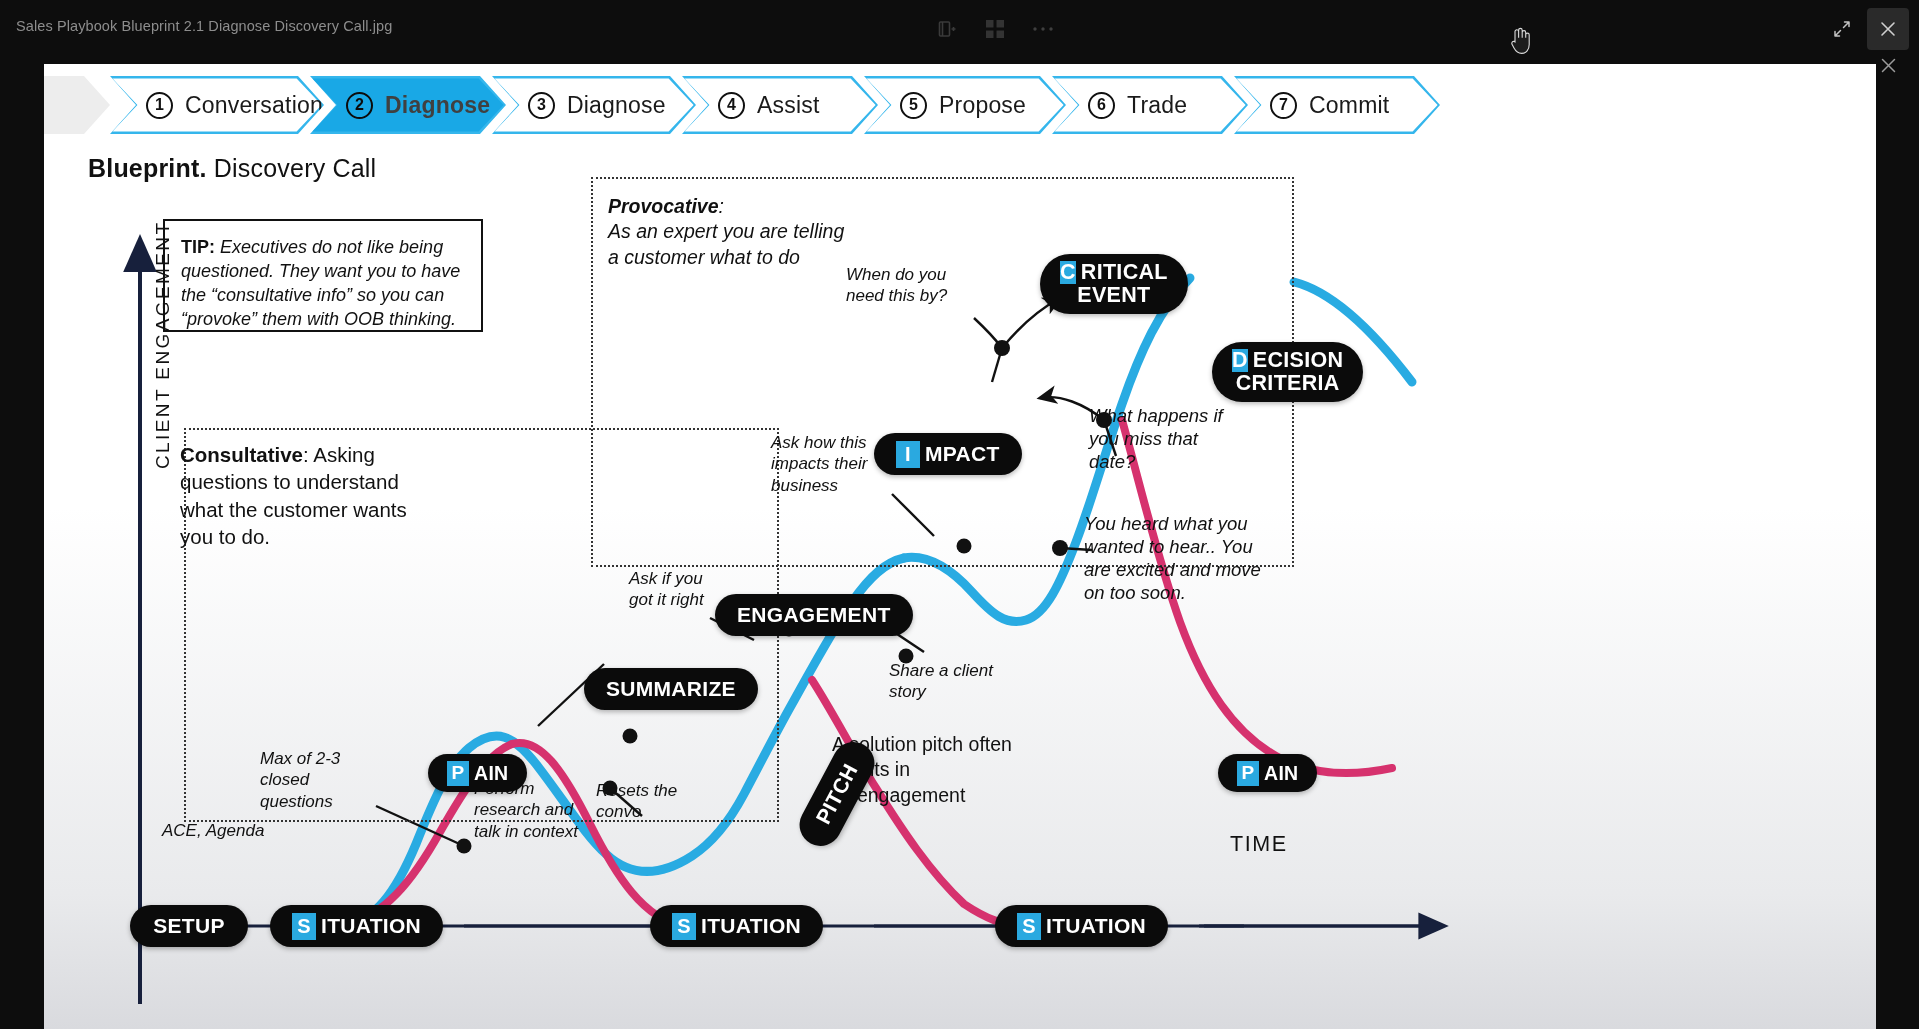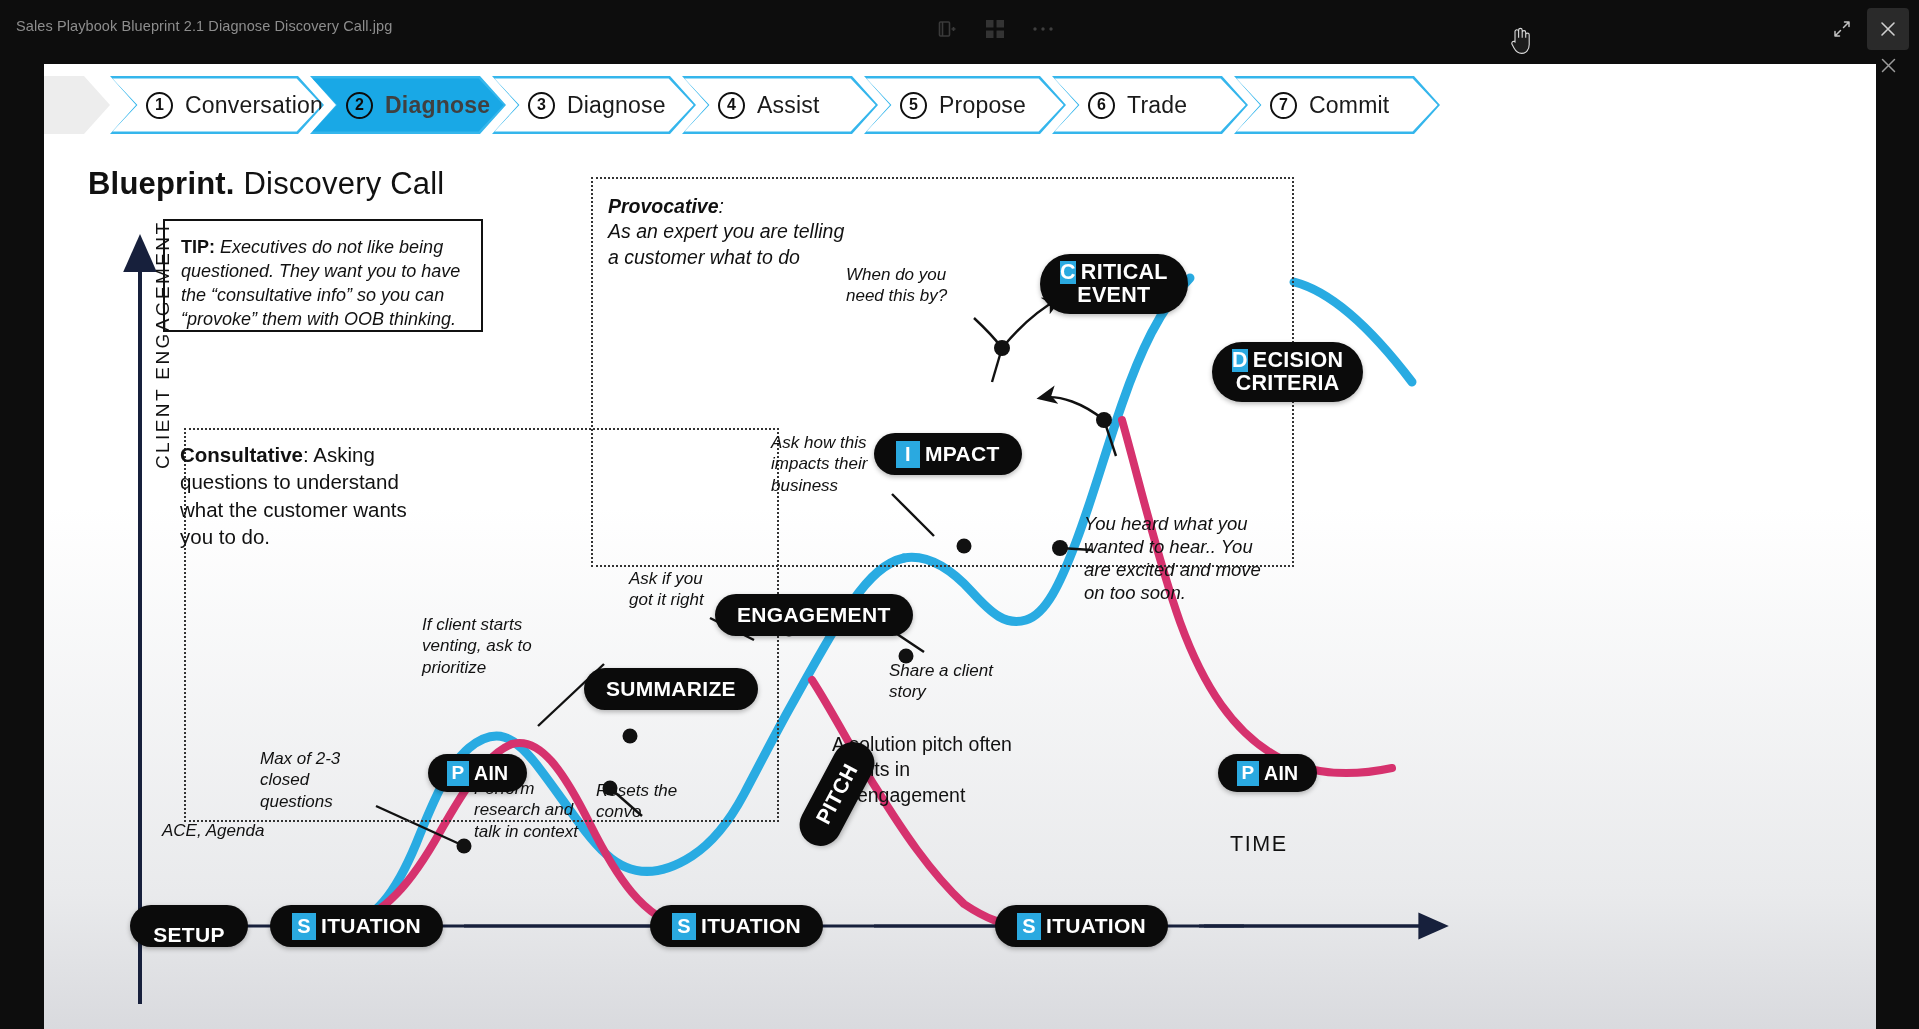--- a/index.html
+++ b/index.html
@@ -84,21 +84,21 @@
   .step-label { font-size: 23px; color: #1a1a1a; white-space: nowrap; letter-spacing: .2px; }
   .chev.active .step-label { color: #404040; font-weight: bold; }
   #steps-stub {
     position: absolute; left: 0; top: 0; width: 66px; height: 58px; background: #ededed;
     clip-path: polygon(0 0, 40px 0, 66px 50%, 40px 100%, 0 100%);
   }
 
   
   #headline {
     position: absolute; left: 44px; top: 90px;
-    font-size: 31px; color: #111; letter-spacing: .2px; white-space: nowrap; margin-top: 12px;
+    font-size: 25px; color: #111; letter-spacing: .2px; white-space: nowrap;
   }
   #headline b { font-weight: bold; }
   #headline span.reg { font-weight: normal; }
 
   
   #diagram { position: absolute; left: 0; top: 0; width: 1832px; height: 965px; }
 
   
   .ov { position: absolute; }
 
@@ -367,29 +367,29 @@
       <b>Consultative</b><span>: Asking questions to understand what the customer wants you to do.</span>
     </div>
 
     <div class="ov" id="axis-y-label">CLIENT ENGAGEMENT</div>
     <div class="ov" id="axis-x-label">TIME</div>
 
     <div class="ov anno" style="left:118px; top:756px; width:150px;">ACE, Agenda</div>
     <div class="ov anno" style="left:216px; top:684px; width:118px;">Max of 2-3 closed questions</div>
     <div class="ov anno" style="left:430px; top:714px; width:120px;">Perform research and talk in context</div>
     <div class="ov anno" style="left:552px; top:716px; width:90px;">Resets the convo</div>
-    <div class="ov anno" style="left:378px; top:550px; width:128px;">If client starts venting, ask to prioritize</div>
     <div class="ov anno" style="left:585px; top:504px; width:100px;">Ask if you got it right</div>
     <div class="ov anno" style="left:727px; top:368px; width:118px;">Ask how this impacts their business</div>
     <div class="ov anno" style="left:845px; top:596px; width:104px;">Share a client story</div>
     <div class="ov anno plain" style="left:788px; top:668px; width:185px;">A solution pitch often results in disengagement</div>
     <div class="ov anno" style="left:802px; top:200px; width:110px;">When do you need this by?</div>
+    <div class="ov anno big" style="left:1045px; top:340px; width:140px;">What happens if you miss that date?</div>
     <div class="ov anno big" style="left:1040px; top:448px; width:180px;">You heard what you wanted to hear..   You are excited and move on too soon.</div>
 
-    <div class="node md" style="left:86px; top:841px; width:118px;align-items:flex-end;">
+    <div class="node md" style="left:86px; top:841px; width:118px;">
       <span>SETUP</span>
     </div>
 
     <div class="node md" style="left:226px; top:841px;">
       <span class="ltr">S</span>
         <span>ITUATION</span>
     </div>
 
     <div class="node sm" style="left:384px; top:690px;">
       <span class="ltr">P</span>

